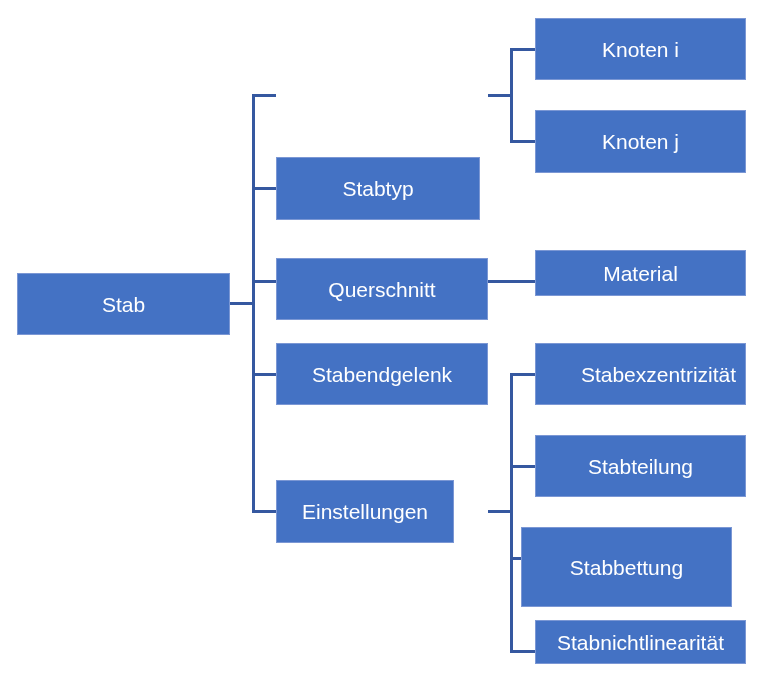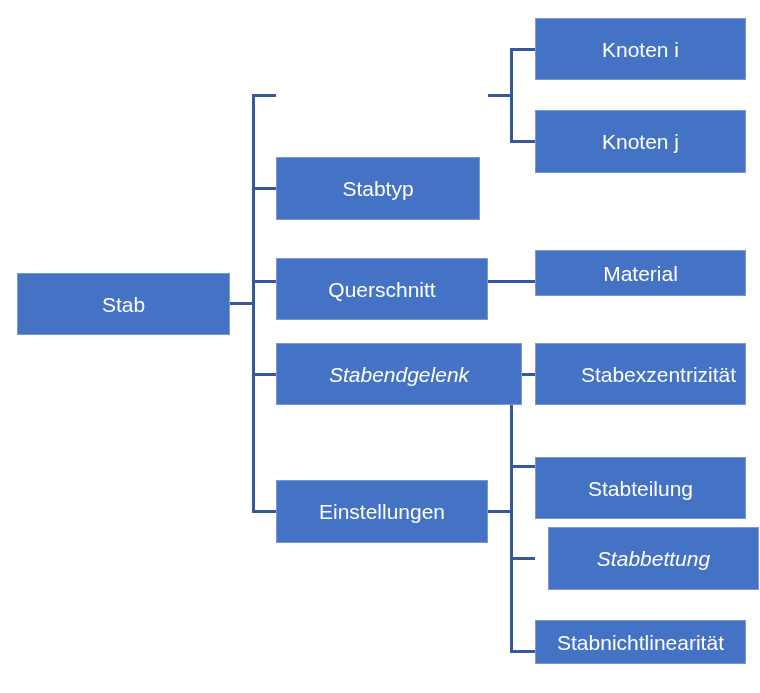--- a/index.html
+++ b/index.html
@@ -34,28 +34,28 @@
     background: var(--line, #3558a0);
   }
   .conn.h { height: 2.5px; }
   .conn.v { width: 2.5px; }
 
   
   #n-stab            { left: 17px;  top: 273px; width: 213px; height: 62px; }
   #n-linie           { left: 276px; top: 63px;  width: 212px; height: 64px; }
   #n-stabtyp         { left: 276px; top: 157px; width: 204px; height: 63px; }
   #n-querschnitt     { left: 276px; top: 250px; width: 212px; height: 62px; margin-top: 8px; }
-  #n-stabendgelenk   { left: 276px; top: 343px; width: 246px; height: 62px; font-style: italic; }
-  #n-einstellungen   { left: 276px; top: 480px; width: 212px; height: 63px; }
+  #n-stabendgelenk   { left: 276px; top: 343px; width: 212px; height: 62px; }
+  #n-einstellungen   { left: 276px; top: 480px; width: 178px; height: 63px; }
   #n-knoten-i        { left: 535px; top: 18px;  width: 211px; height: 62px; }
   #n-knoten-j        { left: 535px; top: 110px; width: 211px; height: 63px; }
   #n-material        { left: 535px; top: 250px; width: 211px; height: 46px; }
   #n-stabexzentrizitaet   { left: 535px; top: 343px; width: 211px; height: 62px; padding-left: 36px; }
-  #n-stabteilung          { left: 535px; top: 435px; width: 211px; height: 62px; margin-top: 22px; }
-  #n-stabbettung          { left: 548px; top: 527px; width: 211px; height: 63px; font-style: italic; }
+  #n-stabteilung          { left: 535px; top: 435px; width: 211px; height: 62px; }
+  #n-stabbettung          { left: 521px; top: 527px; width: 211px; height: 80px; }
   #n-stabnichtlinearitaet { left: 535px; top: 620px; width: 211px; height: 44px; }
 
   
   #c-stab-out        { left: 230px; top: 302px; width: 23px; }
   #c-left-trunk      { left: 252px; top: 94px;  height: 419px; }
   #c-stub-linie          { left: 252px; top: 94px;  width: 24px; }
   #c-stub-stabtyp        { left: 252px; top: 187px; width: 24px; }
   #c-stub-querschnitt    { left: 252px; top: 280px; width: 24px; }
   #c-stub-stabendgelenk  { left: 252px; top: 373px; width: 24px; }
   #c-stub-einstellungen  { left: 252px; top: 510px; width: 24px; }

